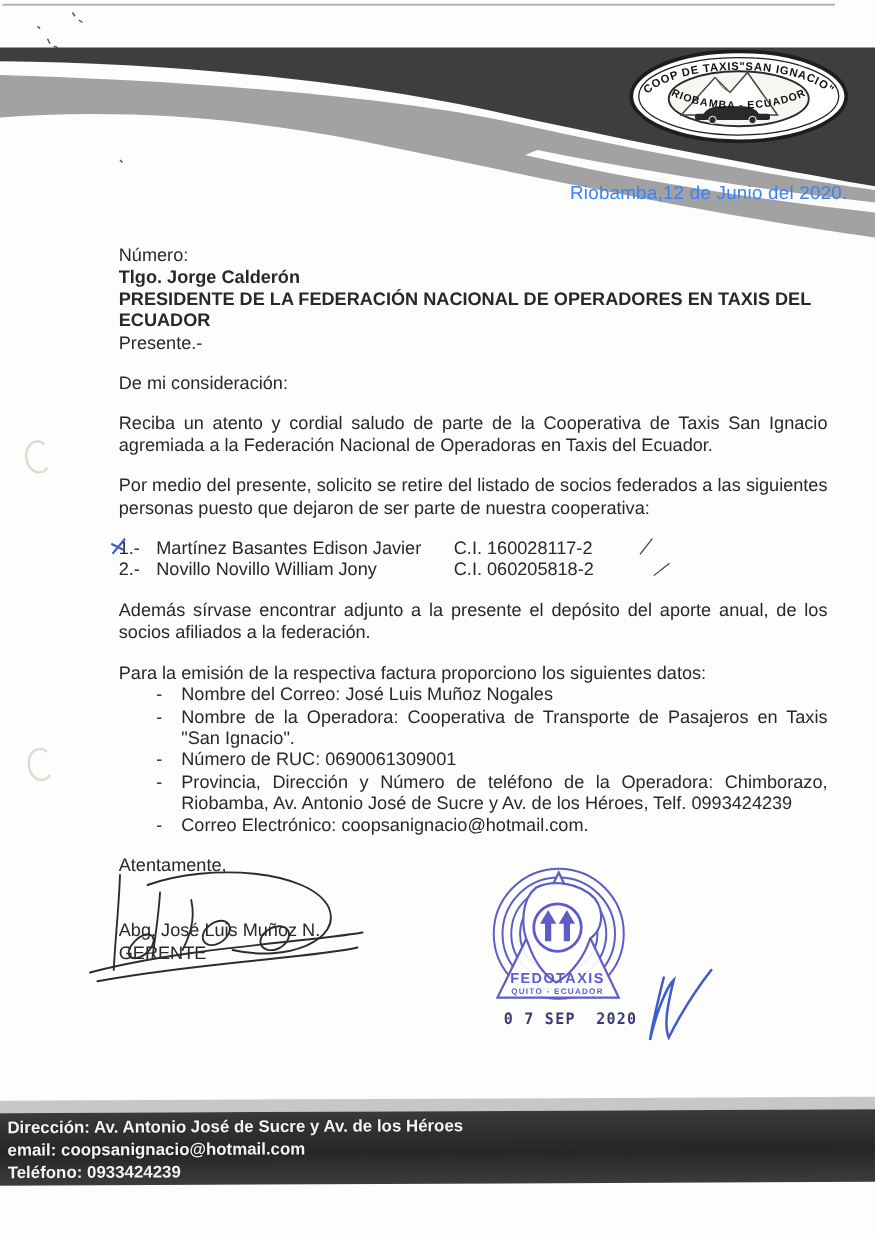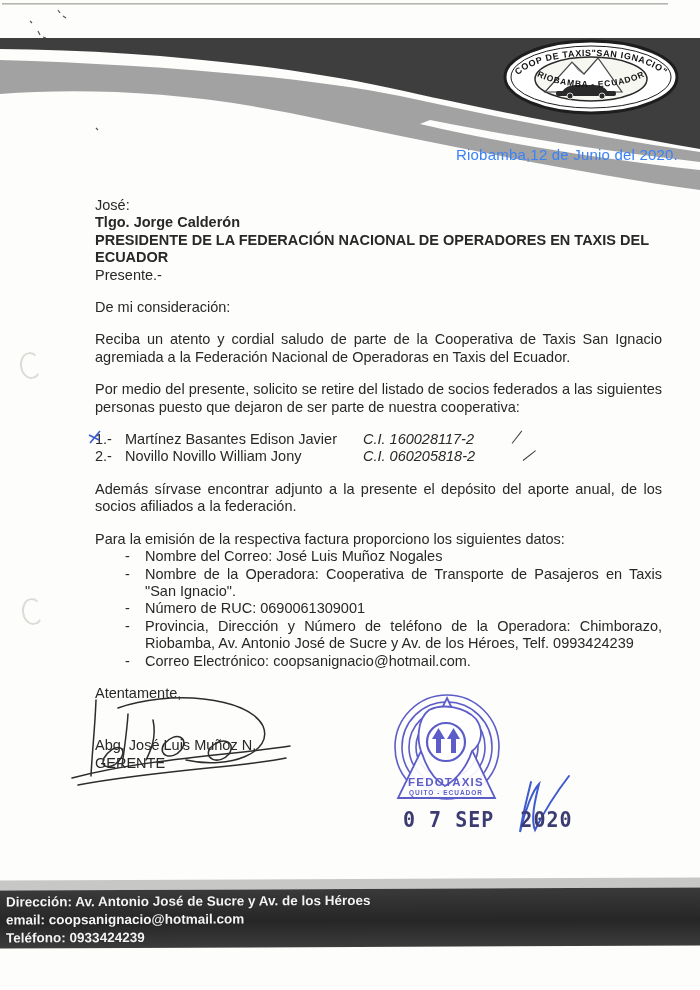--- a/index.html
+++ b/index.html
@@ -22,40 +22,40 @@
     font-size:14.5px;line-height:17.4px;color:#282828;
   }
   .blk{margin:0 0 15px 0;}
   .bold{font-weight:bold;}
   .just{text-align:justify;}
   .recipient div{margin:0;}
   .members{margin:3px 0 15px 0;}
   .member-row{display:flex;align-items:flex-start;position:relative;}
   .m-num{width:30px;flex:0 0 30px;position:relative;}
   .m-name{width:238px;flex:0 0 238px;}
-  .m-ci{flex:0 0 auto;font-style:italic;}
+  .m-ci{flex:0 0 auto;}
   .tick{
     display:inline-block;width:16px;border-top:1.6px solid #3f3f3f;
     transform:rotate(-52deg);transform-origin:left center;
     margin-left:38px;margin-top:12px;
   }
   .tick.t2{margin-left:48px;transform:rotate(-38deg);}
   .blue-cross{position:absolute;left:-8px;top:-3px;pointer-events:none;}
   .inv-list{margin:0;}
   .inv-row{display:flex;}
   .inv-dash{flex:0 0 20px;padding-left:30px;box-sizing:content-box;}
   .inv-text{flex:1;text-align:justify;}
   .sig-name{margin-top:35px;}
   
   .signature-svg{position:absolute;left:58px;top:688px;pointer-events:none;}
   .stamp-wrap{position:absolute;left:383px;top:690px;width:230px;height:160px;}
   .stamp-date{
     position:absolute;left:20px;top:118px;
     font-family:"DejaVu Sans Mono", monospace;
-    font-size:20px;font-weight:bold;letter-spacing:1px;
+    font-size:12px;font-weight:bold;letter-spacing:1px;
     color:#3c3c72;transform:scaleY(1.05);white-space:pre;
   }
   .punch{
     position:absolute;width:17px;height:23px;
     border:2.5px solid #dcdcd6;border-right-color:transparent;
     border-radius:50%;transform:rotate(-8deg);
   }
   .punch.p1{left:20px;top:352px;}
   .punch.p2{left:22px;top:598px;}
   
@@ -122,21 +122,21 @@
 </svg>
 
 <div class="punch p1"></div>
 <div class="punch p2"></div>
 
 <div class="date-line">Riobamba,12 de Junio del 2020.</div>
 
 <div class="letter">
 
   <div class="blk recipient">
-    <div>José:</div>
+    <div>Número:</div>
     <div class="bold">Tlgo. Jorge Calderón</div>
     <div class="bold">PRESIDENTE DE LA FEDERACIÓN NACIONAL DE OPERADORES EN TAXIS DEL ECUADOR</div>
     <div>Presente.-</div>
   </div>
 
   <div class="blk">De mi consideración:</div>
 
   <p class="blk just">Reciba un atento y cordial saludo de parte de la Cooperativa de Taxis San Ignacio agremiada a la Federación Nacional de Operadoras en Taxis del Ecuador.</p>
 
   <p class="blk just">Por medio del presente, solicito se retire del listado de socios federados a las siguientes personas puesto que dejaron de ser parte de nuestra cooperativa:</p>

